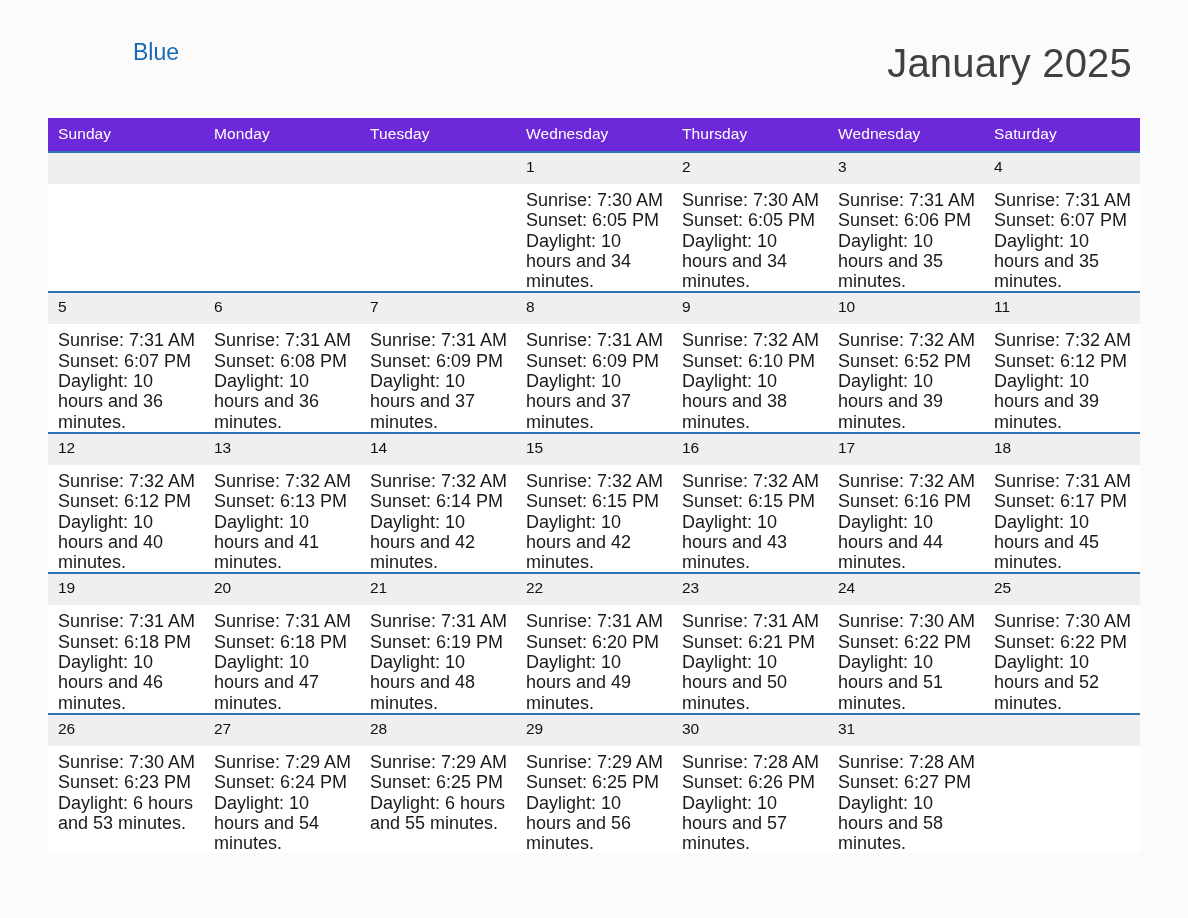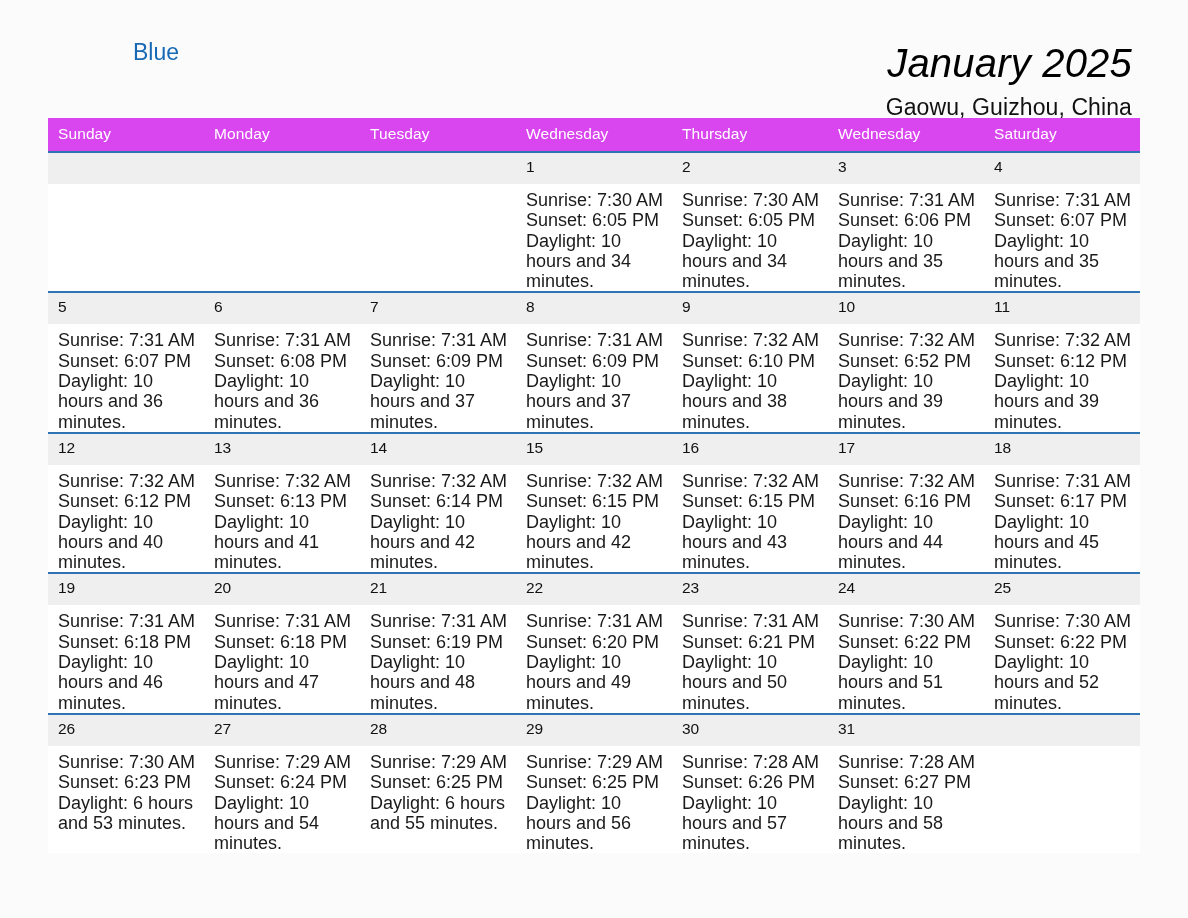--- a/index.html
+++ b/index.html
@@ -61,41 +61,40 @@
   }
   .titles {
     position: absolute;
     right: 8px;
     top: 40px;
     text-align: right;
   }
   .month-title {
     font-size: 40px;
     font-weight: 400;
-    color: #000000;
+    color: #404040;
     line-height: 1.15;
     letter-spacing: 0.2px;
-    font-style: italic;
   }
   .location-title {
     font-size: 23px;
     font-weight: 400;
     color: #111;
     margin-top: 8px;
     letter-spacing: 0.1px;
   }
 
   
   .calendar {
     width: 1092px;
     border-collapse: collapse;
     table-layout: fixed;
   }
   .calendar th {
-    background: #d946ef;
+    background: #6d28d9;
     color: #ffffff;
     font-size: 15.5px;
     font-weight: 400;
     text-align: left;
     padding: 7px 0 8px 10px;
     letter-spacing: 0.1px;
   }
   .calendar td {
     vertical-align: top;
     padding: 0;
@@ -137,21 +136,20 @@
 <body>
 
 <div class="page">
 
   <div class="header">
     <div class="logo">
       <div class="logo-row2">Blue</div>
     </div>
     <div class="titles">
       <div class="month-title">January 2025</div>
-      <div class="location-title">Gaowu, Guizhou, China</div>
     </div>
   </div>
 
   <table class="calendar">
     <thead>
       <tr id="weekday-row">
           <th>Sunday</th>
           <th>Monday</th>
           <th>Tuesday</th>
           <th>Wednesday</th>

